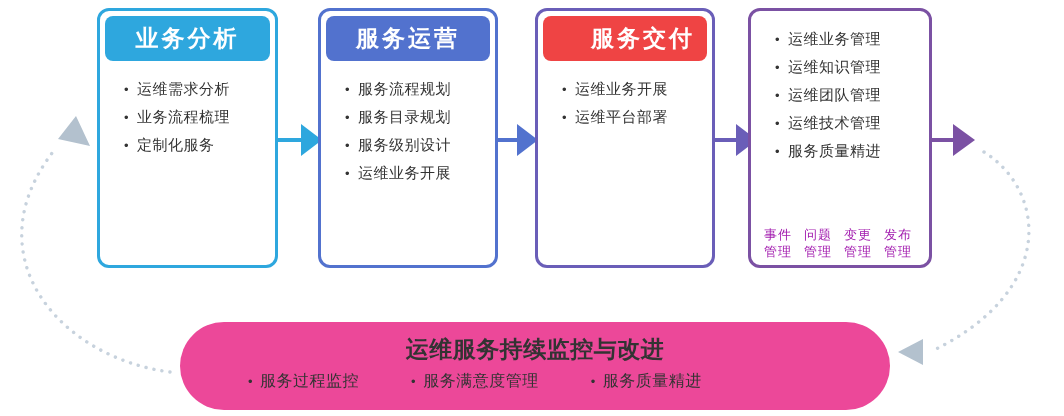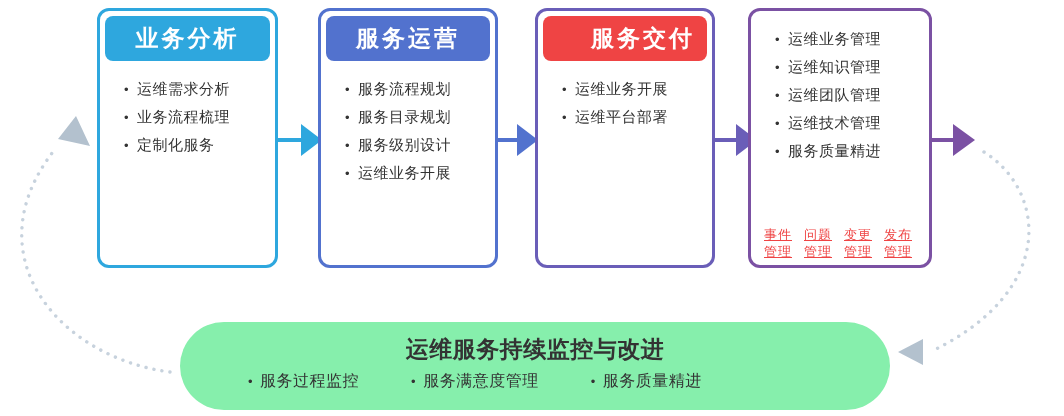--- a/index.html
+++ b/index.html
@@ -81,28 +81,28 @@
   <div class="stage" style="left: 748px; width: 184px; border-color: rgb(123, 81, 163);">
     <ul class="stage-items">
       <li>运维业务管理</li>
       <li>运维知识管理</li>
       <li>运维团队管理</li>
       <li>运维技术管理</li>
       <li>服务质量精进</li>
     </ul>
   </div>
 
-  <div class="subprocess-row" style="color: #ef4444; text-decoration: underline;">
+  <div class="subprocess-row" style="color: #a21caf;">
     <div class="subproc">事件管理</div>
     <div class="subproc">问题管理</div>
     <div class="subproc">变更管理</div>
     <div class="subproc">发布管理</div>
   </div>
 
-  <div class="monitor" style="background-color: #86efac; color: rgb(51, 51, 51);">
+  <div class="monitor" style="background-color: #ec4899; color: rgb(51, 51, 51);">
     <div class="monitor-title">运维服务持续监控与改进</div>
     <div class="monitor-items">
       <span class="m-item">服务过程监控</span>
       <span class="m-item">服务满意度管理</span>
       <span class="m-item">服务质量精进</span>
     </div>
   </div>
 
   <svg class="overlay" viewBox="0 0 1064 416">
 

